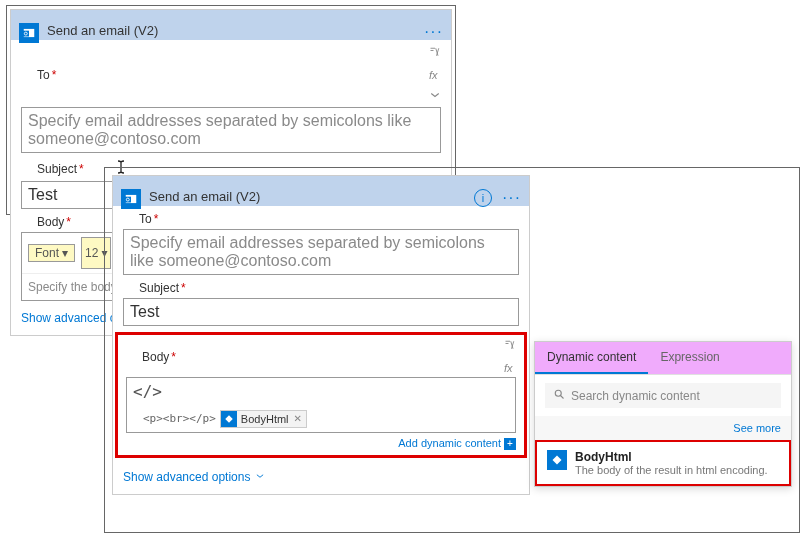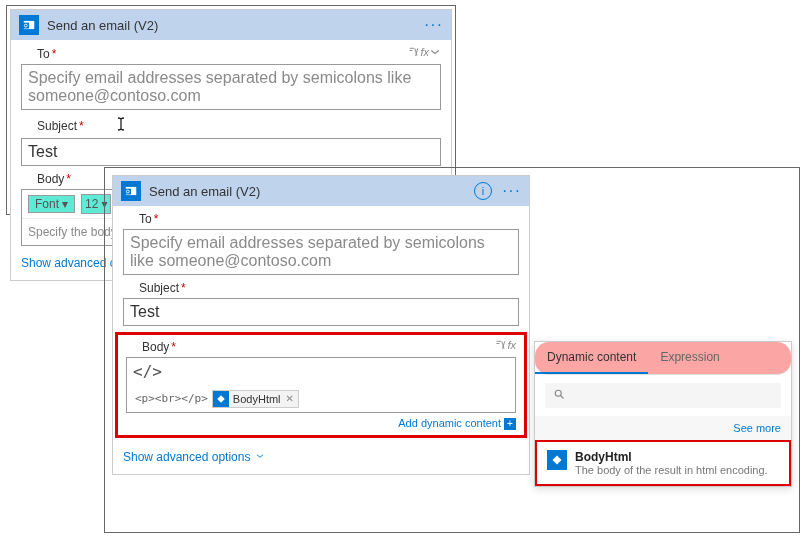--- a/index.html
+++ b/index.html
@@ -1,53 +1,53 @@
 <!DOCTYPE html>
 <html><head>
 <meta charset="utf-8">
 <style>
   * { box-sizing: border-box; margin: 0; padding: 0; }
   body { font-family: "Segoe UI", Arial, sans-serif; font-size: 12px; background: #fff; width: 807px; height: 540px; position: relative; overflow: hidden; }
   .frame { border: 1px solid #666; position: absolute; }
   .card { background: #fff; border: 1px solid #ccc; position: absolute; }
-  .card-header { background: #bfd3ec; display: flex; align-items: center; padding: 1px 8px; height: 30px; }
+  .card-header { background: #bfd3ec; display: flex; align-items: flex-start; padding: 13px 8px; height: 30px; }
   .card-header .logo { width: 20px; height: 20px; background: #0078d4; display: inline-flex; align-items: center; justify-content: center; margin-right: 8px; color: #fff; }
   .card-header .title { flex: 1; color: #333; font-size: 13px; }
   .card-header .info-circle { width: 18px; height: 18px; border: 1px solid #0078d4; border-radius: 50%; color: #0078d4; display: inline-flex; align-items: center; justify-content: center; font-size: 11px; margin-right: 10px; }
   .dots { color: #0078d4; font-size: 16px; letter-spacing: 1px; cursor: pointer; }
   .section { padding: 6px 10px 0 10px; }
   .label-row { display: flex; align-items: center; }
   .field-label { font-size: 12px; color: #333; margin-left: 16px; }
   .req { color: #c00; margin-left: 2px; font-size: 12px; }
-  .field-icons { margin-left: auto; display: flex; color: #666; }
+  .field-icons { margin-left: auto; display: flex; gap: 8px; color: #666; flex-direction: column; }
   .input-box { border: 1px solid #999; background: #fff; margin-top: 3px; padding: 4px 6px; color: #333; font-size: 16px; }
   .input-box.placeholder { color: #8a8a8a; }
   .body-box { border: 1px solid #999; margin-top: 3px; }
   .toolbar { display: flex; align-items: center; padding: 4px 6px; gap: 6px; border-bottom: 1px solid #eee; color: #555; font-size: 12px; flex-wrap: wrap; }
-  .toolbar .sel { border: 1px solid #999; padding: 1px 6px; display: inline-flex; align-items: center; gap: 3px; background: #5eead4; }
+  .toolbar .sel { border: 1px solid #999; padding: 1px 6px; display: inline-flex; align-items: center; gap: 3px; background: #fef9c3; }
   .toolbar .tb-btn { width: 16px; height: 16px; display: inline-flex; align-items: center; justify-content: center; cursor: pointer; }
   .toolbar .code-btn { border: 1.5px solid #d00; padding: 0 3px; }
   .body-content { padding: 6px; color: #8a8a8a; font-size: 12px; }
   .adv-link { color: #0078d4; font-size: 12px; padding: 10px; display: flex; align-items: center; gap: 5px; cursor: pointer; }
   
   .red-border { border: 2px solid #d00; }
   .red-border-thick { border: 3px solid #d00; }
   
-  .body2-content { padding: 4px 8px; min-height: 28px; display: flex; align-items: center; gap: 4px; flex-wrap: wrap; font-size: 12px; }
+  .body2-content { padding: 4px 16px; min-height: 28px; display: flex; align-items: center; gap: 4px; flex-wrap: wrap; font-size: 12px; }
   .tag-token { display: inline-flex; align-items: center; background: #f3f3f3; border: 1px solid #ccc; font-size: 11px; height: 18px; padding-right: 4px; }
   .tag-token .tok-ico { width: 16px; height: 16px; background: #0078d4; display: inline-flex; align-items: center; justify-content: center; color: #fff; margin-right: 4px; }
   .tag-token .tok-x { margin-left: 5px; color: #888; cursor: pointer; font-size: 10px; }
   .add-dynamic-row { text-align: right; padding: 3px 8px 5px 16px; }
   .add-dynamic { color: #0078d4; font-size: 11px; cursor: pointer; }
   .add-dynamic .plus-sq { display: inline-block; width: 12px; height: 12px; background: #0078d4; color: #fff; text-align: center; line-height: 12px; font-size: 10px; margin-left: 3px; }
   
   .dyn-panel { position: absolute; width: 258px; background: #fff; border: 1px solid #ccc; box-shadow: 0 2px 8px rgba(0,0,0,0.15); }
   .dyn-header { background: #0078d4; color: #fff; padding: 10px; font-size: 12px; display: flex; align-items: flex-start; gap: 8px; }
   .dyn-header .hide { margin-left: auto; cursor: pointer; font-size: 11px; }
-  .dyn-tabs { display: flex; background: #fca5a5; border-bottom: 1px solid #e0e0e0; border-radius: 14px; }
+  .dyn-tabs { display: flex; background: #f0abfc; border-bottom: 1px solid #e0e0e0; }
   .dyn-tab { padding: 8px 12px; font-size: 12px; color: #666; cursor: pointer; }
   .dyn-tab.active { color: #333; border-bottom: 2px solid #0078d4; }
   .dyn-search-row { padding: 8px 10px; }
   .dyn-search { display: flex; align-items: center; gap: 6px; background: #f5f5f5; padding: 5px 8px; color: #888; font-size: 12px; }
   .dyn-section-title { padding: 6px 10px; color: #777; font-size: 11px; display: flex; align-items: center; background: #f7f7f7; }
   .dyn-section-title .see-more { margin-left: auto; color: #0078d4; cursor: pointer; }
   .dyn-item { display: flex; padding: 8px 10px; gap: 8px; align-items: flex-start; }
   .dyn-item .icon { width: 20px; height: 20px; background: #0078d4; color: #fff; display: flex; align-items: center; justify-content: center; flex-shrink: 0; }
   .dyn-item .name { font-size: 12px; color: #222; font-weight: 600; }
   .dyn-item .desc { font-size: 11px; color: #777; }
@@ -117,21 +117,21 @@
       <div class="label-row">
         <span class="field-label">Body</span>
           <span class="req">*</span>
       </div>
       <div class="body-box">
         <div class="toolbar">
           <span class="sel">
               <span>Font</span>
               <span>▾</span>
             </span>
-          <span class="sel" style="padding:2px 3px">
+          <span class="sel" style="padding:8px 3px">
               <span>12</span>
               <span>▾</span>
             </span>
           <span class="tb-btn">
               <b>B</b>
             </span>
           <span class="tb-btn">
               <i>I</i>
             </span>
           <span class="tb-btn">
@@ -269,20 +269,21 @@
   <div class="dyn-tabs">
     <div class="dyn-tab active">Dynamic content</div>
     <div class="dyn-tab">Expression</div>
   </div>
   <div class="dyn-search-row">
     <div class="dyn-search">
       <span><svg width="12" height="12" viewBox="0 0 16 16">
             <circle cx="7" cy="7" r="4" stroke="#888" fill="none" stroke-width="1.5"></circle>
             <path d="M10 10l4 4" stroke="#888" stroke-width="1.5"></path>
           </svg></span>
+      <span>Search dynamic content</span>
     </div>
   </div>
   <div class="dyn-section-title">
     <span class="see-more">See more</span>
   </div>
   <div class="red-border">
     <div class="dyn-item">
       <span class="icon">
           <svg width="12" height="12" viewBox="0 0 16 16">
             <path d="M2 8l6-6 6 6-6 6z" fill="#fff"></path>

